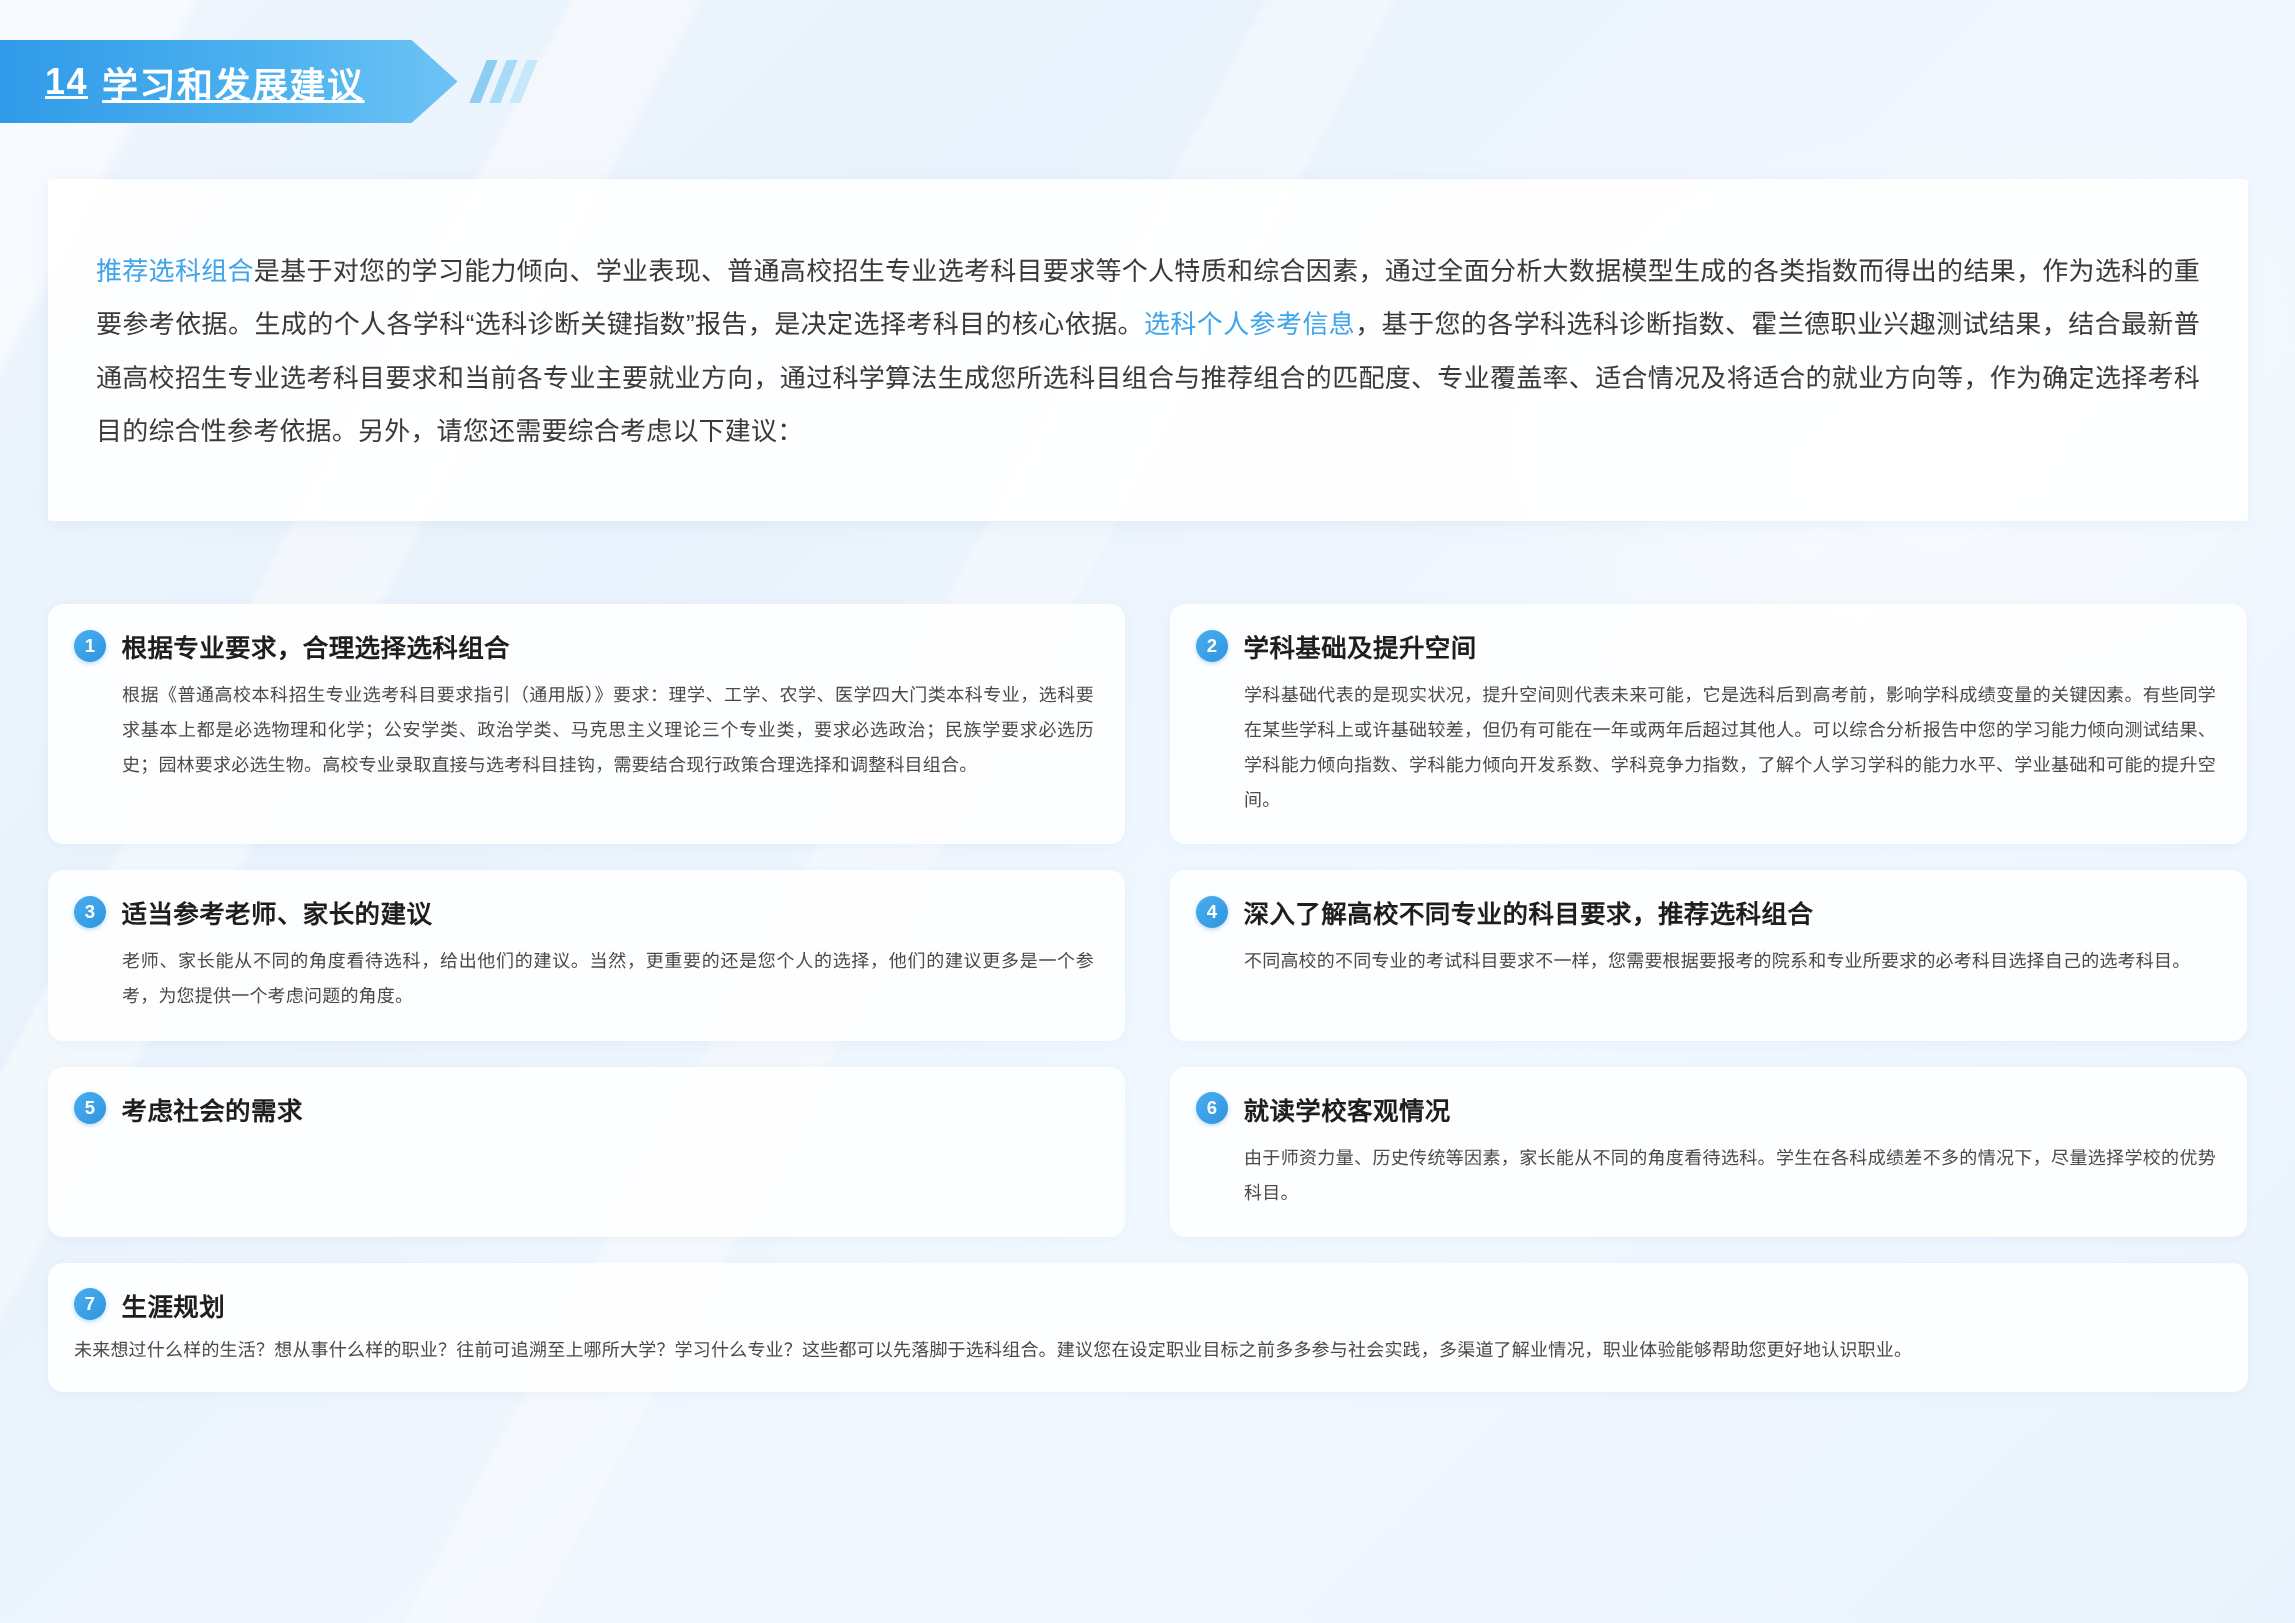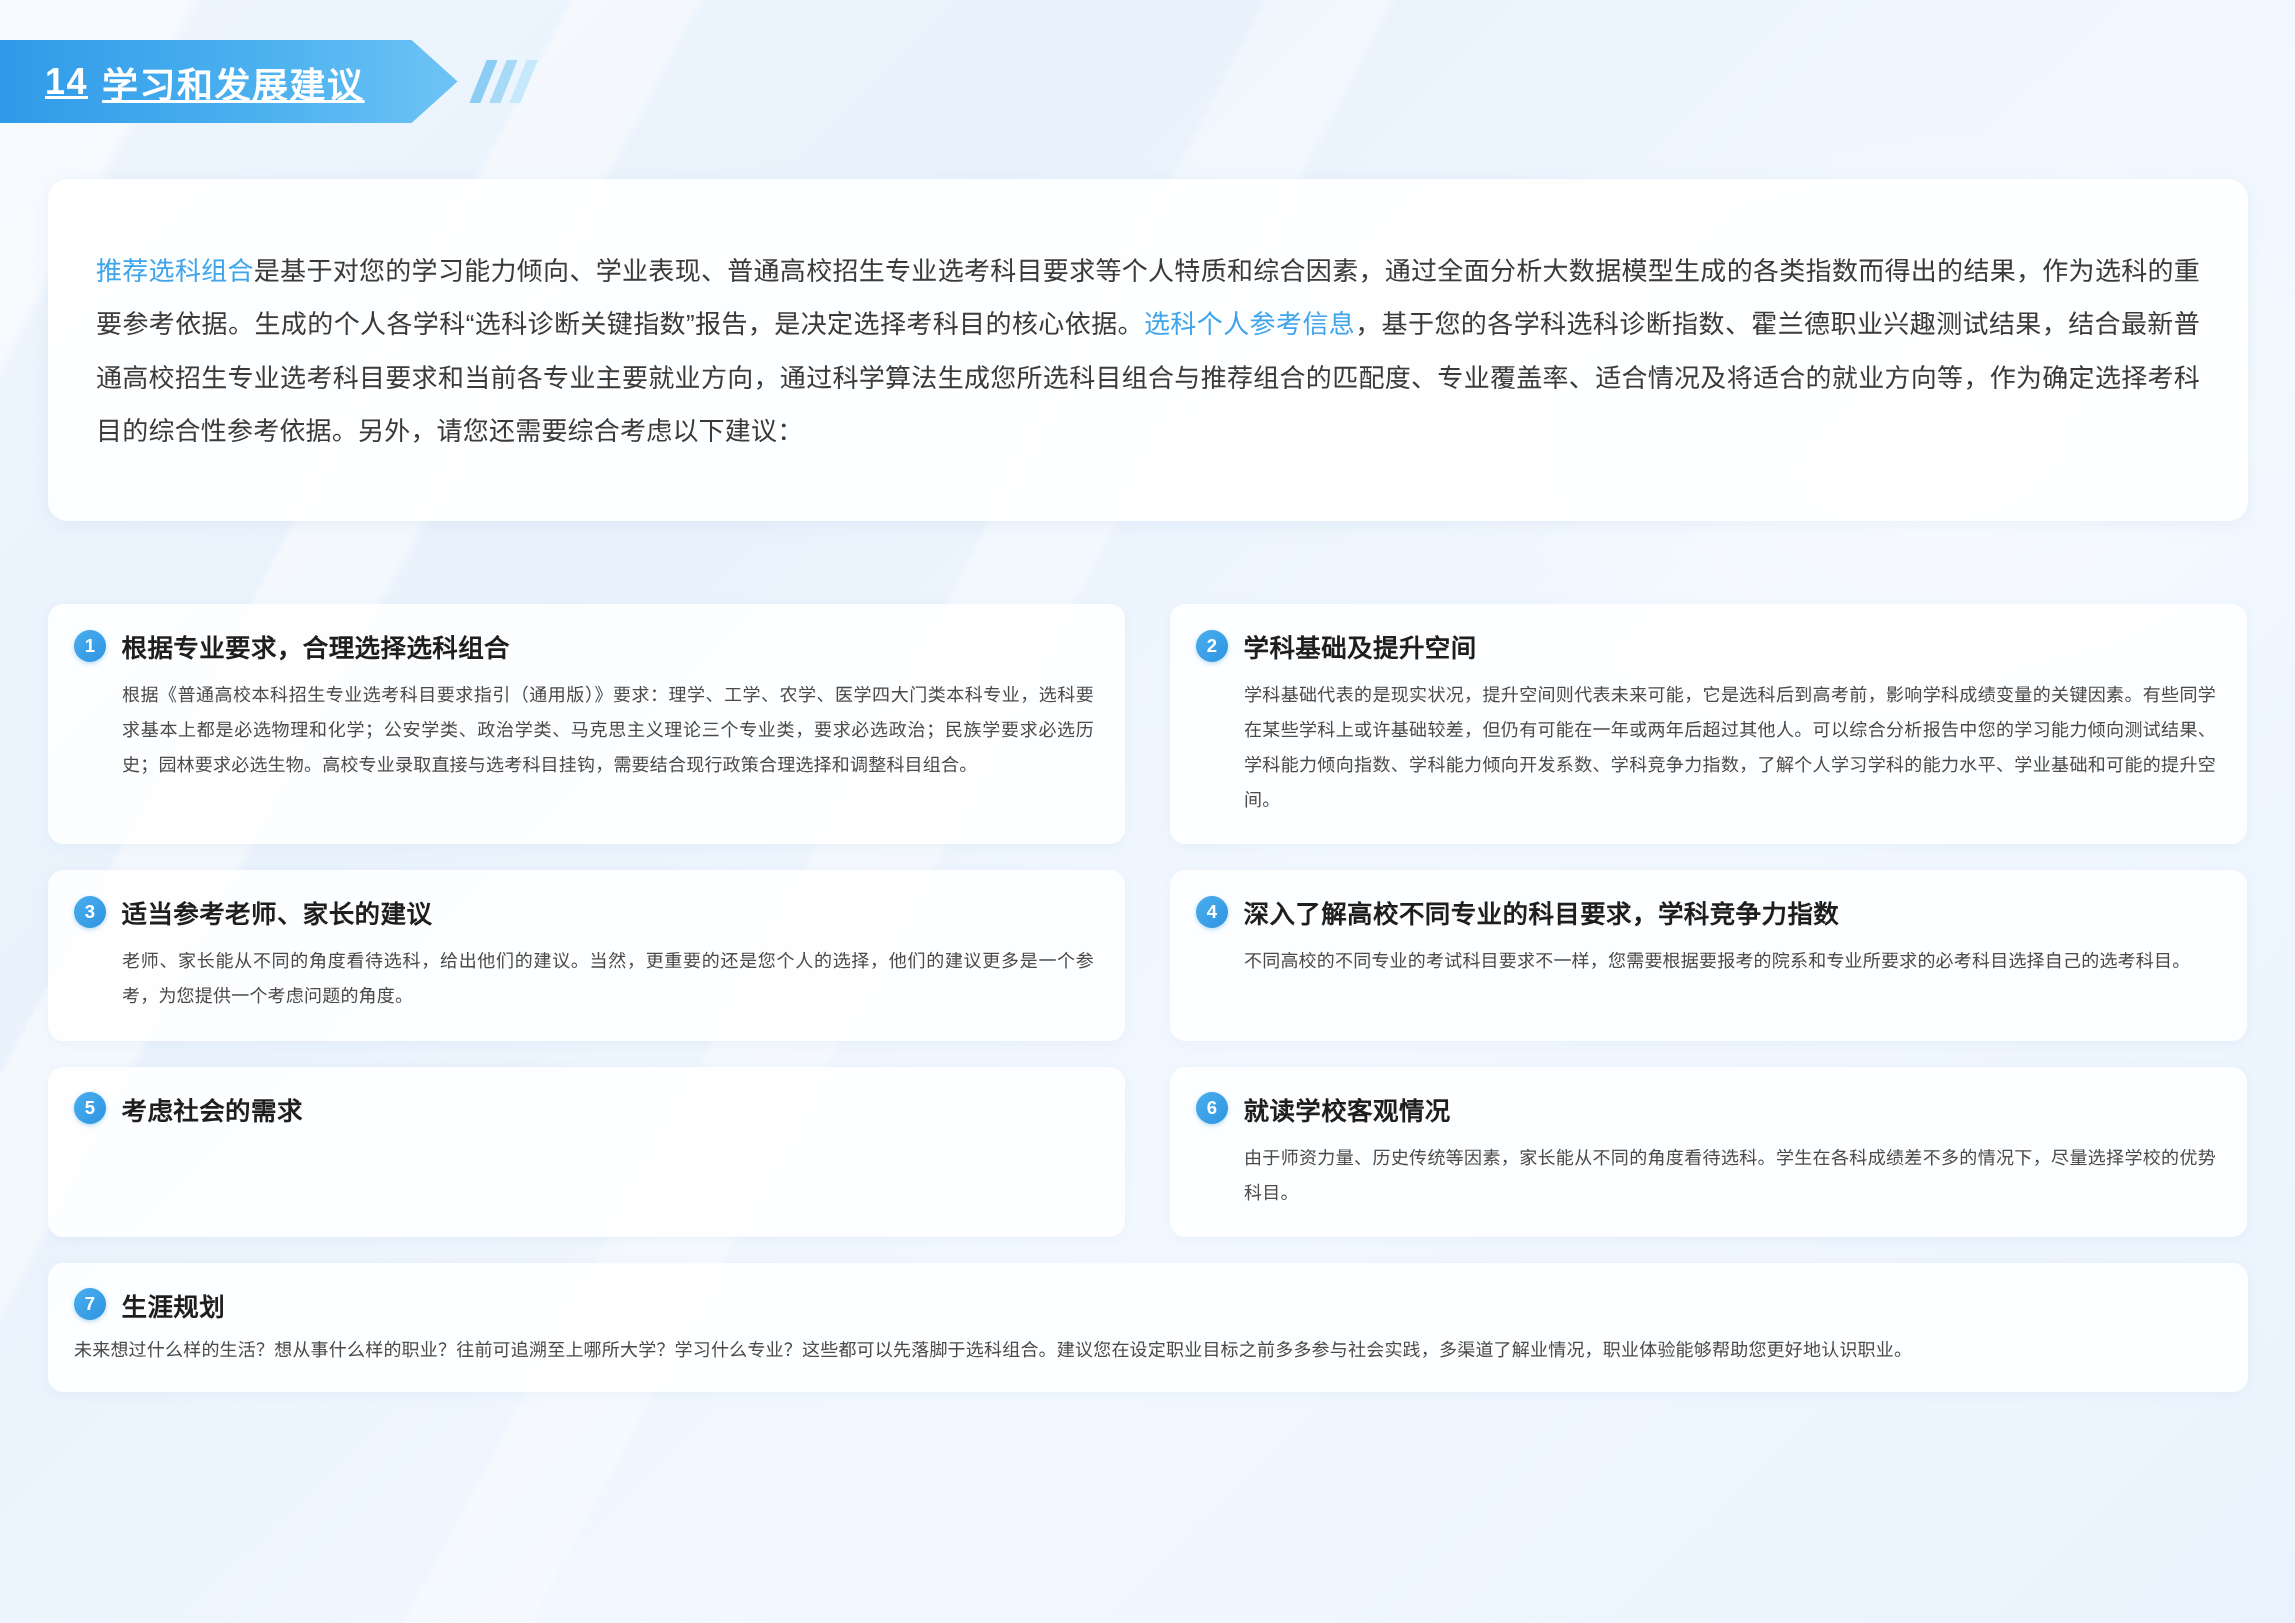--- a/index.html
+++ b/index.html
@@ -76,21 +76,21 @@
   .banner-arrows i:nth-child(3) { height: 43px; background: #bfe5fa; }
 
   
   .intro-card {
     position: absolute;
     top: 179px;
     left: 48px;
     width: 2200px;
     box-sizing: border-box;
     background: rgba(255,255,255,0.9);
-    border-radius: 20px;
+    border-radius: 4px;
     padding: 40px 48px 37px 48px;
     box-shadow: 0 3.1px 17px rgba(120,160,200,0.10);
   }
   .intro-text {
     font-size: 26px;
     line-height: 2.05;
     color: #3a3a3a;
     text-align: justify;
     letter-spacing: 0.2px;
   }
@@ -203,21 +203,21 @@
     <div class="card-head">
       <div class="num-badge">3</div>
       <div class="card-title">适当参考老师、家长的建议</div>
     </div>
     <div class="card-body">老师、家长能从不同的角度看待选科，给出他们的建议。当然，更重要的还是您个人的选择，他们的建议更多是一个参考，为您提供一个考虑问题的角度。</div>
   </div>
 
   <div class="card half">
     <div class="card-head">
       <div class="num-badge">4</div>
-      <div class="card-title">深入了解高校不同专业的科目要求，学科竞争力指数</div>
+      <div class="card-title">深入了解高校不同专业的科目要求，推荐选科组合</div>
     </div>
     <div class="card-body">不同高校的不同专业的考试科目要求不一样，您需要根据要报考的院系和专业所要求的必考科目选择自己的选考科目。</div>
   </div>
 
   <div class="card half">
     <div class="card-head">
       <div class="num-badge">5</div>
       <div class="card-title">考虑社会的需求</div>
     </div>
   </div>

